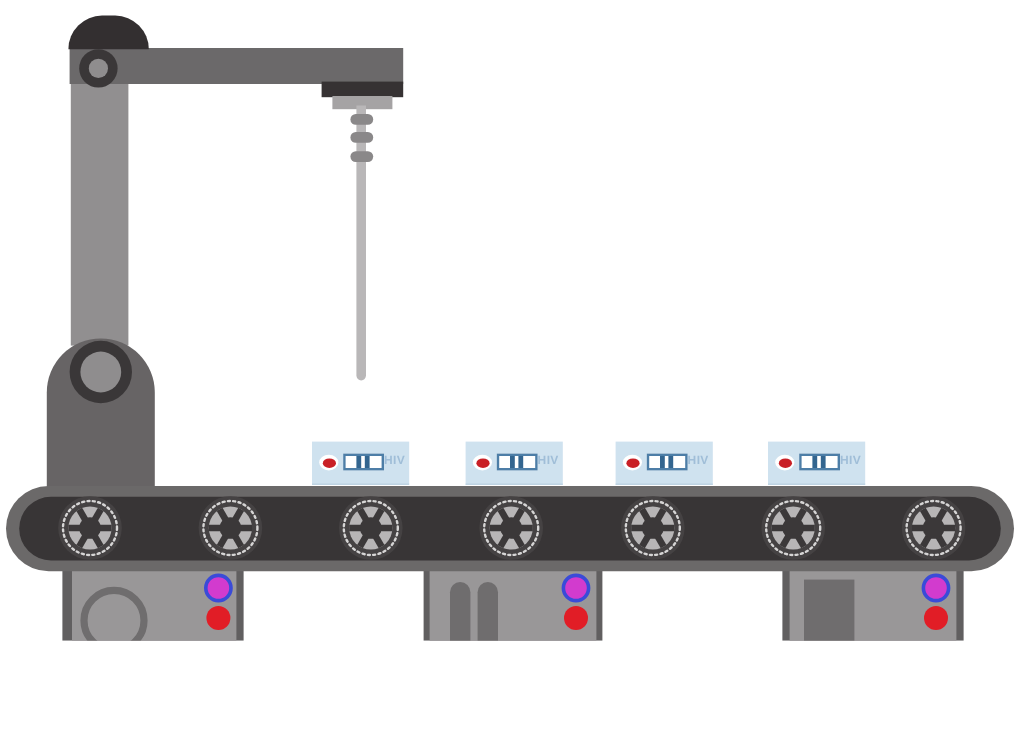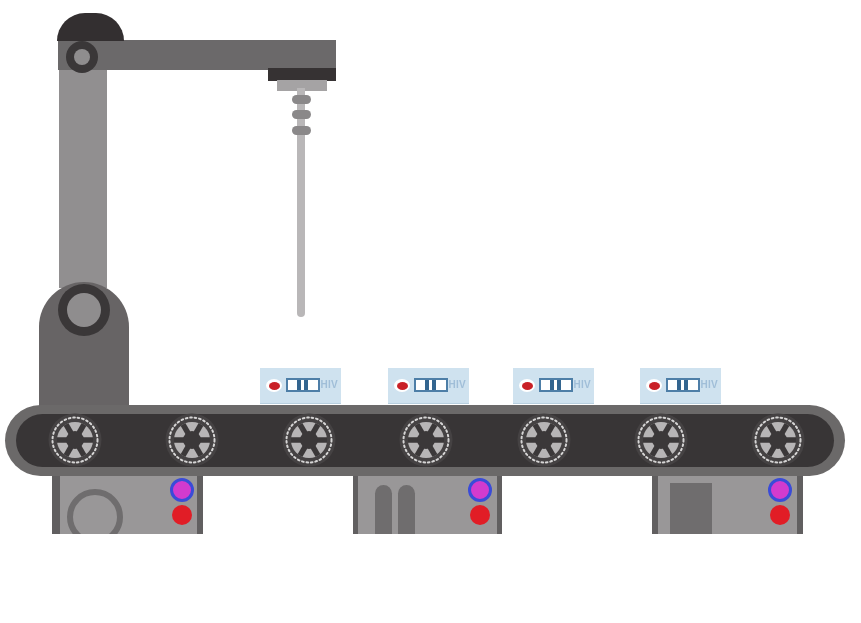--- a/index.html
+++ b/index.html
@@ -1,17 +1,17 @@
 <!DOCTYPE html>
 <html style="--bg: #ffffff; --arm-dark: #332f30; --arm-mid: #6b696a; --arm-light: #918f90; --joint-ring: #3a3738; --joint-core: #8f8d8e; --base: #676465; --dispenser-dark: #363233; --dispenser-light: #a5a3a4; --rod: #b9b7b8; --rib: #8a8889; --belt-outer: #6b6969; --belt-inner: #383536; --gear-disc: #454243; --gear-dots: #d6d5d5; --gear-wedge: #b7b5b6; --gear-spoke: #3b3839; --leg: #615f60; --panel: #999798; --panel-detail: #6f6d6e; --button-magenta: #d23bce; --button-ring: #3a4bd8; --button-red: #e11d26; --pill: #e6f7f4; --kit-body: #cfe2ef; --kit-edge: #b8cfdf; --kit-window-border: #4d7ea7; --kit-line: #33658f; --kit-drop: #c92026; --kit-label: #a0bed8;"><head>
 <meta charset="utf-8">
 <style>
   * { margin:0; padding:0; box-sizing:border-box; }
   html,body { background:#ffffff; font-family:"Liberation Sans", sans-serif; }
-  .scene { position:relative; width:861px; height:534px; background:var(--bg); overflow:hidden;text-align:right; }
+  .scene { position:relative; width:861px; height:534px; background:var(--bg); overflow:hidden; }
   .abs { position:absolute; }
 
   
   .arm-cap        { left:57px; top:13px; width:67px; height:28px; background:var(--arm-dark); border-radius:30px 30px 0 0; }
   .arm-horizontal { left:58px; top:40px; width:278px; height:30px; background:var(--arm-mid); }
   .arm-vertical   { left:59px; top:63px; width:48px; height:225px; background:var(--arm-light); }
   .joint-small    { left:66px; top:41px; width:32px; height:32px; border-radius:50%; background:var(--joint-ring); }
   .joint-small-core { left:8px; top:8px; width:16px; height:16px; border-radius:50%; background:var(--joint-core); }
   .robot-base     { left:39px; top:282px; width:90px; height:158px; background:var(--base); border-radius:45px 45px 0 0; }
   .joint-big      { left:58px; top:284px; width:52px; height:52px; border-radius:50%; background:var(--joint-ring); }

